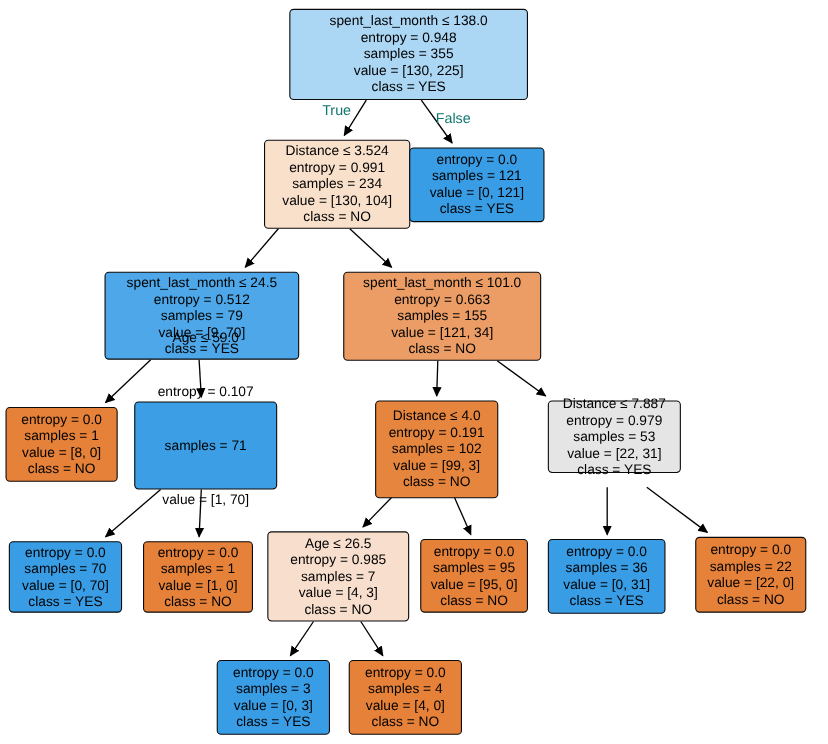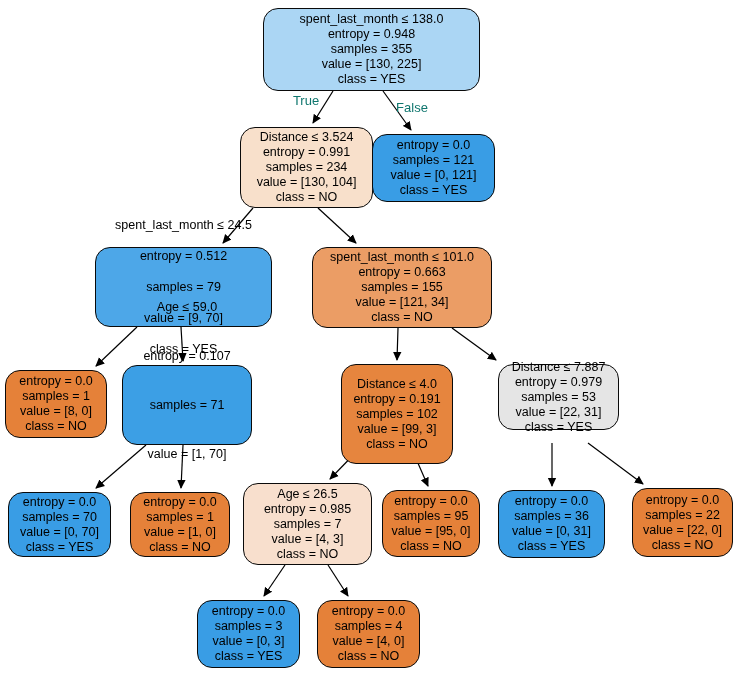--- a/index.html
+++ b/index.html
@@ -8,21 +8,21 @@
     width:753px;height:676px;
     background:#ffffff;
     font-family:"Liberation Sans", sans-serif;
     overflow:hidden;
   }
   #edge-layer{position:absolute;left:0;top:0;width:753px;height:676px;z-index:1;}
   .node{
     position:absolute;
     box-sizing:border-box;
     border:1.4px solid #0a0a0a;
-    border-radius:15px;
+    border-radius:4px;
     display:flex;
     flex-direction:column;
     justify-content:center;
     align-items:center;
     z-index:2;
     color:#000000;
     font-size:12.5px;
     line-height:15px;
     text-align:center;
     white-space:nowrap;
@@ -79,21 +79,21 @@
         <div>samples = 234</div>
         <div>value = [130, 104]</div>
         <div>class = NO</div>
       </div>
       <div class="node" style="left: 372px; top: 134px; width: 123px; height: 68px; background: rgb(57, 157, 229);">
         <div>entropy = 0.0</div>
         <div>samples = 121</div>
         <div>value = [0, 121]</div>
         <div>class = YES</div>
       </div>
-      <div class="node" style="left: 95px; top: 247px; width: 177px; height: 80px; background: rgb(77, 167, 232); gap: 16px;">
+      <div class="node" style="left: 95px; top: 247px; width: 177px; height: 80px; background: rgb(77, 167, 232);">
         <div>spent_last_month ≤ 24.5</div>
         <div>entropy = 0.512</div>
         <div>samples = 79</div>
         <div>value = [9, 70]</div>
         <div>class = YES</div>
       </div>
       <div class="node" style="left: 312px; top: 247px; width: 180px; height: 81px; background: rgb(235, 157, 101);">
         <div>spent_last_month ≤ 101.0</div>
         <div>entropy = 0.663</div>
         <div>samples = 155</div>
@@ -106,21 +106,21 @@
         <div>value = [8, 0]</div>
         <div>class = NO</div>
       </div>
       <div class="node" style="left: 122px; top: 365px; width: 130px; height: 80px; background: rgb(60, 159, 229); gap: 34px;">
         <div>Age ≤ 59.0</div>
         <div>entropy = 0.107</div>
         <div>samples = 71</div>
         <div>value = [1, 70]</div>
         <div>class = YES</div>
       </div>
-      <div class="node" style="left: 341px; top: 364px; width: 112px; height: 100px; background: rgb(230, 133, 62);">
+      <div class="node" style="left: 341px; top: 364px; width: 112px; height: 89px; background: rgb(230, 133, 62);">
         <div>Distance ≤ 4.0</div>
         <div>entropy = 0.191</div>
         <div>samples = 102</div>
         <div>value = [99, 3]</div>
         <div>class = NO</div>
       </div>
       <div class="node" style="left: 498px; top: 364px; width: 121px; height: 66px; background: #e5e5e5;">
         <div>Distance ≤ 7.887</div>
         <div>entropy = 0.979</div>
         <div>samples = 53</div>

